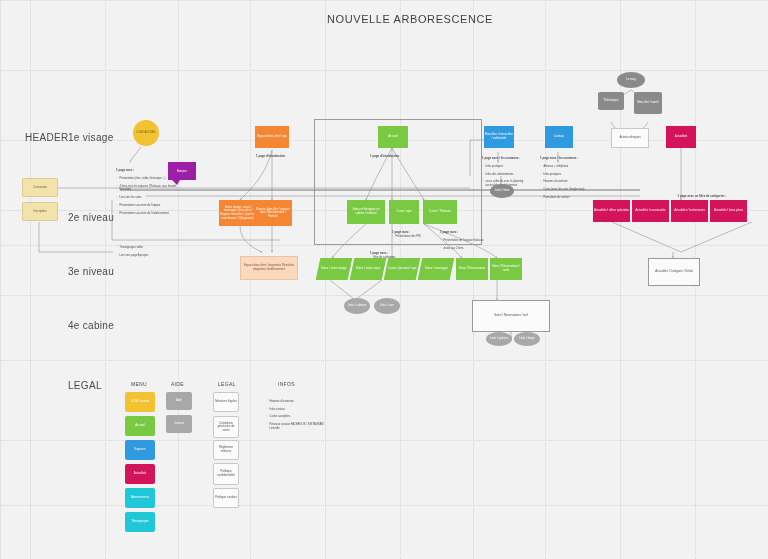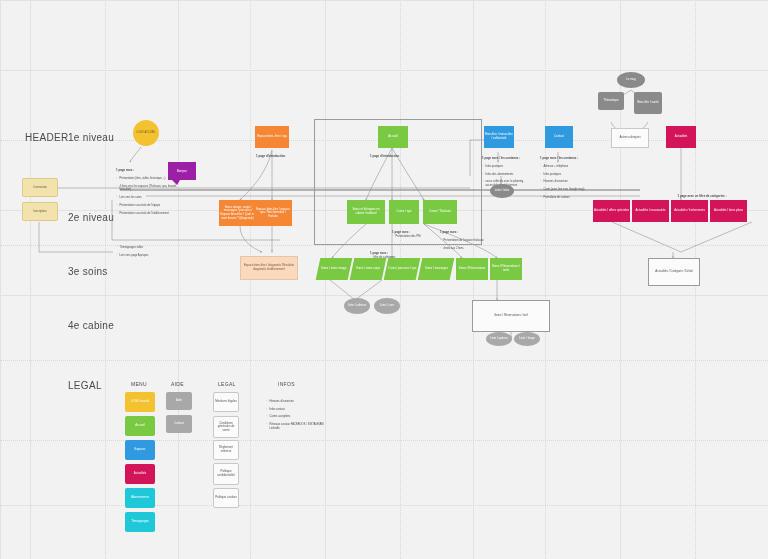--- a/index.html
+++ b/index.html
@@ -103,25 +103,26 @@
   <div class="grid-line grid-h solid" style="top:0px"></div>
   <div class="grid-line grid-h solid" style="top:70px"></div>
   <div class="grid-line grid-h" style="top:140px"></div>
   <div class="grid-line grid-h solid" style="top:210px"></div>
   <div class="grid-line grid-h" style="top:245px"></div>
   <div class="grid-line grid-h solid" style="top:295px"></div>
   <div class="grid-line grid-h" style="top:360px"></div>
   <div class="grid-line grid-h" style="top:440px"></div>
   <div class="grid-line grid-h" style="top:505px"></div>
 
+  <div id="title">NOUVELLE ARBORESCENCE</div>
 
   <div class="rail" style="left:25px;top:132px">HEADER</div>
-  <div class="rail" style="left:68px;top:132px">1e niveau</div>
+  <div class="rail" style="left:68px;top:132px">1e visage</div>
   <div class="rail" style="left:68px;top:212px">2e niveau</div>
-  <div class="rail" style="left:68px;top:266px">3e soins</div>
+  <div class="rail" style="left:68px;top:266px">3e niveau</div>
   <div class="rail" style="left:68px;top:320px">4e cabine</div>
   <div class="rail" style="left:68px;top:380px">LEGAL</div>
 
   <svg id="wires" viewBox="0 0 768 559">
     <defs>
       <marker id="ah" markerWidth="4" markerHeight="4" refX="3" refY="2" orient="auto">
         <path d="M0,0 L4,2 L0,4 z" fill="#8c8c8c" stroke="none"></path>
       </marker>
     </defs>
 

